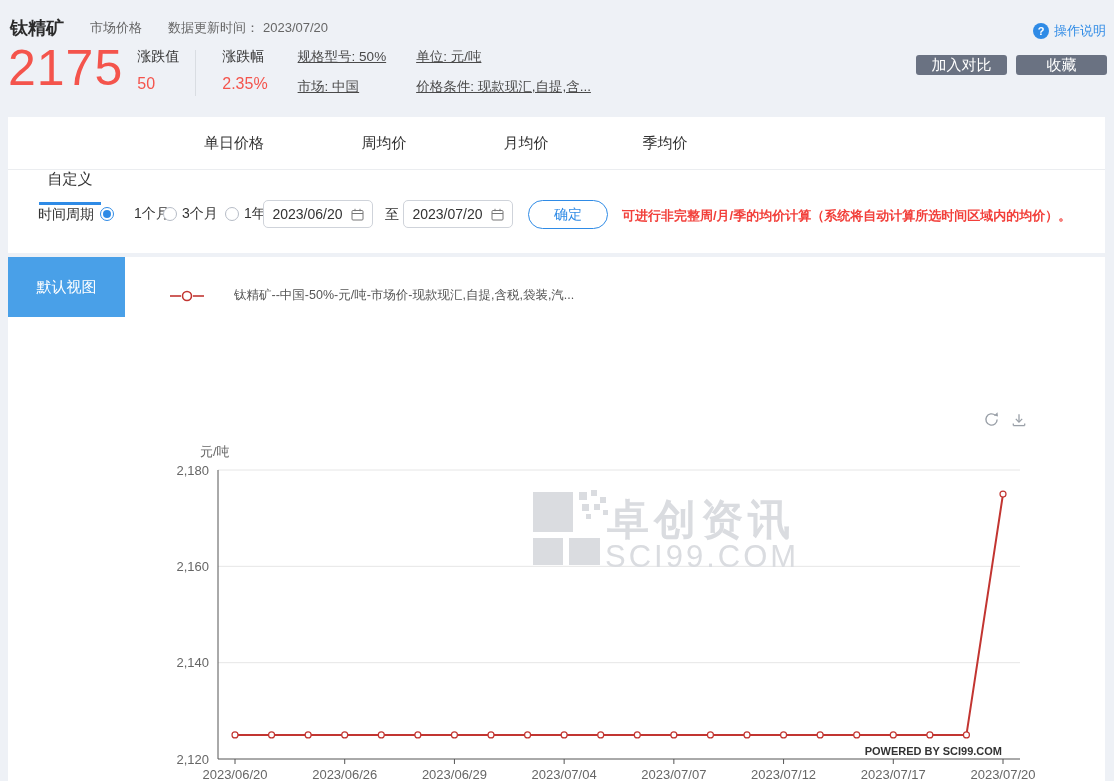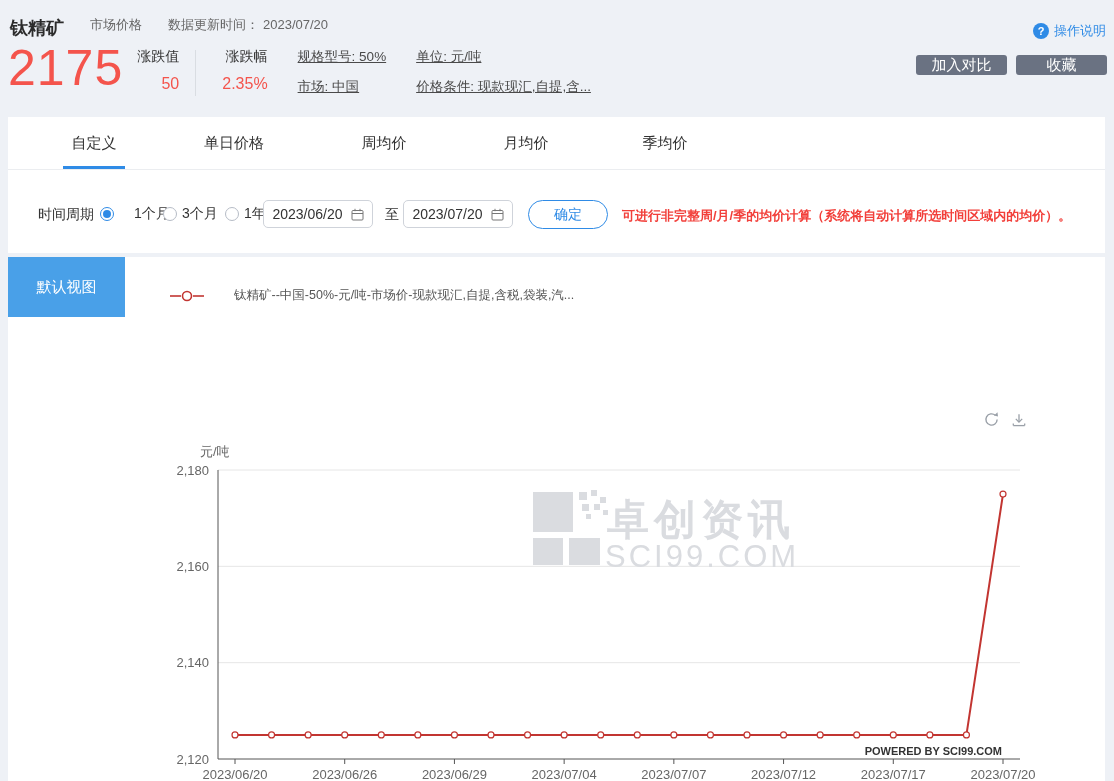--- a/index.html
+++ b/index.html
@@ -1,31 +1,31 @@
 <!DOCTYPE html>
 <html><head>
 <meta charset="utf-8">
 <style>
   html,body{margin:0;padding:0;background:#eef1f6;font-family:"Liberation Sans",sans-serif;}
   body{width:1114px;height:781px;position:relative;overflow:hidden;color:#333;}
 
   
   .top{position:absolute;left:0;top:0;width:1114px;height:117px;}
-  .top-row1{position:absolute;left:10px;top:16px;display:flex;align-items:flex-start;}
+  .top-row1{position:absolute;left:10px;top:16px;display:flex;align-items:center;}
   .page-title{font-size:18px;font-weight:bold;color:#2b2b2b;}
   .top-sub{font-size:13px;color:#666;margin-left:26px;}
   .top-sub .upd-date{margin-left:4px;color:#666;}
   .help{position:absolute;top:22px;right:8px;display:flex;align-items:center;cursor:pointer;}
   .qmark{width:16px;height:16px;border-radius:50%;background:#2f8be6;color:#fff;font-size:11px;font-weight:bold;
          display:flex;align-items:center;justify-content:center;margin-right:5px;}
   .help-label{font-size:13px;color:#2f8be6;}
 
   .price-row{position:absolute;left:8px;top:40px;display:flex;align-items:flex-start;}
   .price{font-size:50px;line-height:56px;color:#f4544c;letter-spacing:1px;}
-  .chg{margin-left:14px;text-align:right;padding-top:8px;}
+  .chg{margin-left:14px;text-align:left;padding-top:8px;}
   .chg .lbl{font-size:14px;color:#333;margin-bottom:9px;}
   .chg .val{font-size:16px;color:#f4544c;}
   .vdiv{width:1px;height:46px;background:#d9dde2;margin:10px 12px 0 16px;}
   .specs{margin-left:30px;padding-top:8px;font-size:13.5px;color:#4a4a4a;text-decoration:underline;}
   .specs div{margin-bottom:12px;white-space:nowrap;}
   .gbtn{position:absolute;top:55px;width:91px;height:20px;background:#6a7282;color:#fff;border:none;
         border-radius:3px;font-size:15px;font-family:inherit;cursor:pointer;}
   .gbtn.compare{left:916px;} .gbtn.fav{left:1016px;}
 
   
@@ -104,21 +104,21 @@
     </div>
   </div>
 
   <button class="gbtn compare">加入对比</button>
   <button class="gbtn fav">收藏</button>
 </div>
 
 <div class="card">
 
   <div class="tabbar">
-    <div class="tab active" style="left:42px;width:88px;">自定义</div>
+    <div class="tab active" style="left:18px;width:88px;margin-top:36px;">自定义</div>
     <div class="tab" style="left:333px;width:86px;">周均价</div>
     <div class="tab" style="left:178px;width:96px;">单日价格</div>
     <div class="tab" style="left:475px;width:86px;">月均价</div>
     <div class="tab" style="left:614px;width:86px;">季均价</div>
   </div>
 
   <div class="filter">
     <span class="f-label">时间周期</span>
     <label class="radio sel" style="left:92px;gap:15px;">
       <span class="rdo"></span>

